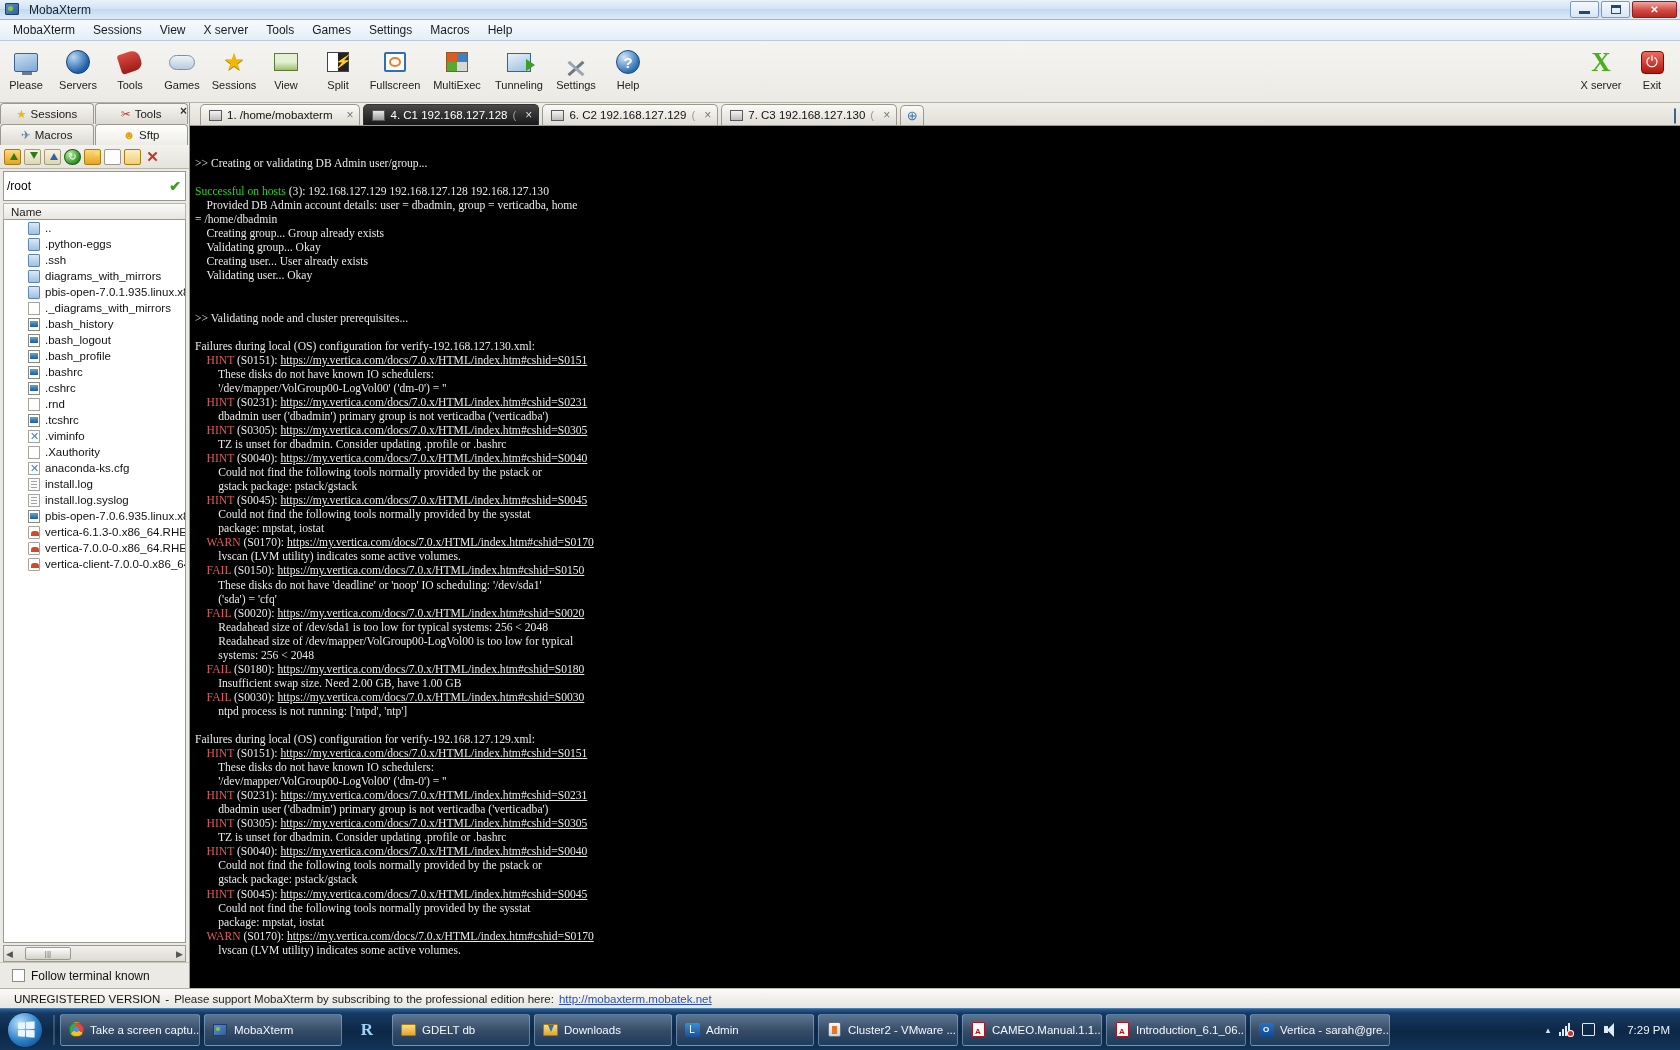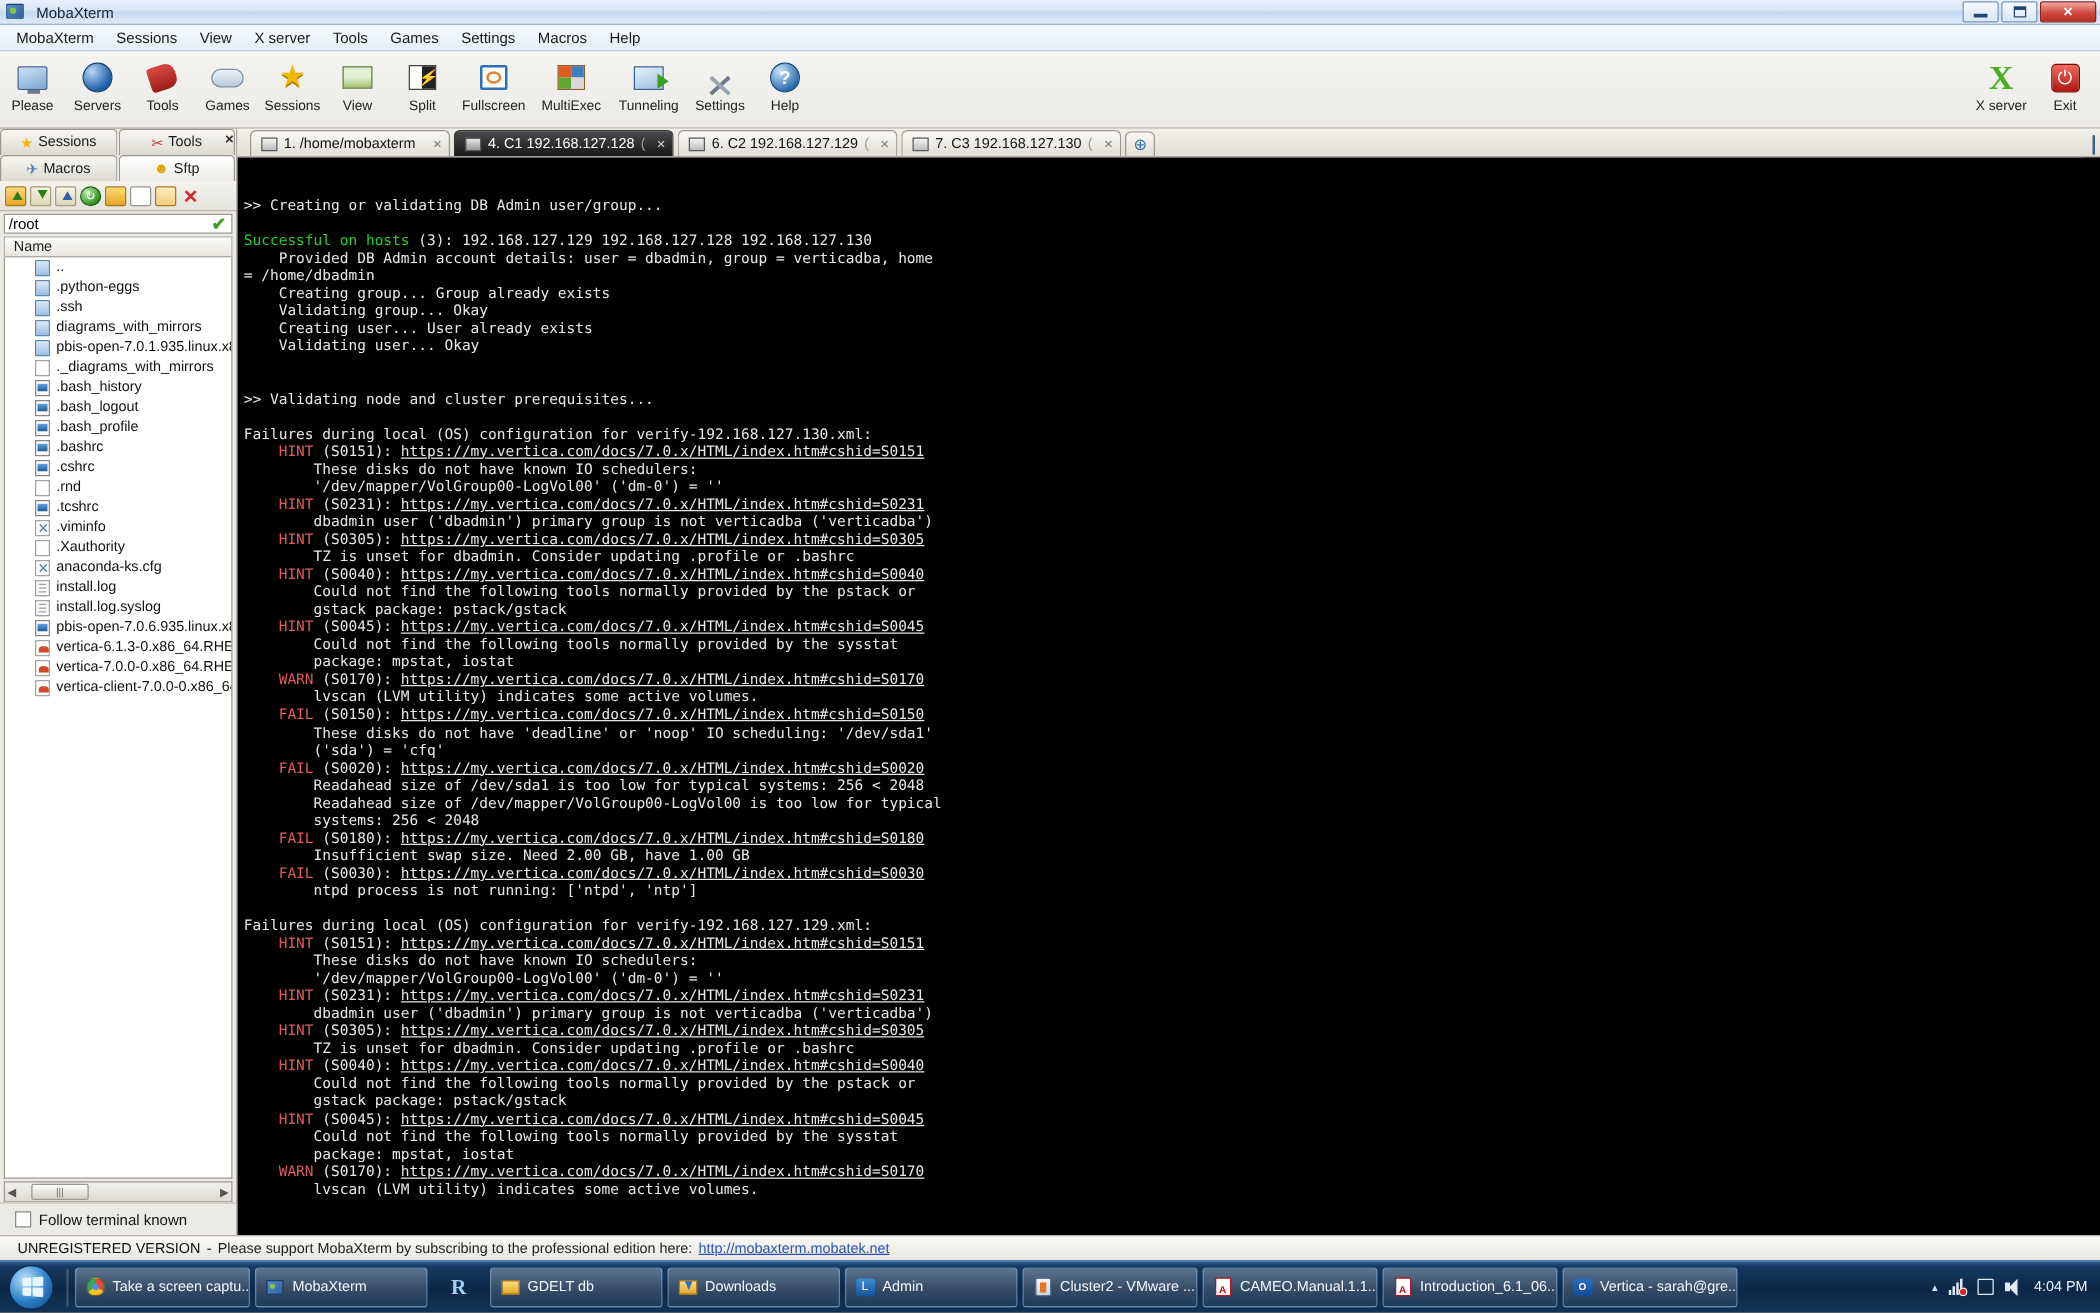--- a/index.html
+++ b/index.html
@@ -110,21 +110,21 @@
   .dl-ico{background:linear-gradient(to bottom,#f6f2e0,#ddd6b8);border:1px solid #a59c74;position:relative;}
   .dl-ico:after{content:"";position:absolute;left:5px;top:2px;border-left:4px solid transparent;border-right:4px solid transparent;border-top:7px solid #2f7d1a;}
   .ul-ico{background:linear-gradient(to bottom,#f6f2e0,#ddd6b8);border:1px solid #a59c74;position:relative;}
   .ul-ico:after{content:"";position:absolute;left:5px;top:3px;border-left:4px solid transparent;border-right:4px solid transparent;border-bottom:7px solid #3060b0;}
   .refresh-ico{border-radius:50%;background:radial-gradient(circle at 32% 28%,#b9f0a6,#2a8c1e 75%);border:1px solid #1b5c12;color:#fff;font-size:10px;}
   .newfolder-ico{background:linear-gradient(to bottom,#ffd97a,#e3a524);border:1px solid #a97b13;position:relative;}
   .newfolder-ico:after{content:"\2605";position:absolute;right:-1px;top:-2px;color:#f2e05a;font-size:9px;}
   .newfile-ico{background:#fdfdfd;border:1px solid #9a988f;}
   .openfolder-ico{background:linear-gradient(to bottom,#fdeec0,#f0cf7a);border:1px solid #a97b13;}
   .del-ico{color:#c9302c;font-weight:bold;font-size:15px;}
-  .sb-path { height:16px; display:flex; align-items:center; background:#fff; border:1px solid #9b9890; margin:2px 3px;}
+  .sb-path { height:30px; display:flex; align-items:center; background:#fff; border:1px solid #9b9890; margin:2px 3px;}
   .sb-path input { flex:1; border:none; outline:none; font-size:12px; padding-left:3px; font-family:"Liberation Sans",sans-serif; background:transparent;}
   .sb-check { color:#3c9e22; font-weight:bold; font-size:14px; padding:0 4px; }
   .sb-listhdr { height:17px; background:linear-gradient(to bottom,#fafaf8,#e8e6df);
                 border:1px solid #b9b6ae; border-bottom:1px solid #9b9890; margin:0 3px;
                 display:flex; align-items:center; padding-left:7px; font-size:11.5px; color:#222;}
   .sb-list { flex:1; background:#fff; border:1px solid #9b9890; border-top:none; margin:0 3px; overflow:hidden; }
   .sb-row { height:16px; display:flex; align-items:center; gap:5px; padding-left:24px; font-size:11.5px; color:#111; white-space:nowrap;}
   .fi { width:12px; height:13px; flex:0 0 12px; position:relative; }
   .fi-folder{background:linear-gradient(to bottom,#dce9f6,#9dc0e4);border:1px solid #5c86b0;border-radius:1px;}
   .fi-doc{background:#fefefe;border:1px solid #a5a39b;}
@@ -168,21 +168,21 @@
   #tabbar-right { position:absolute; right:4px; bottom:2px; }
   .pen-ico{width:22px;height:19px;background:linear-gradient(to bottom,#cfe2f6,#7fa9d8);border:1px solid #3a6392;
            border-radius:2px;transform:skewX(-8deg);}
 
   #terminal {
     flex:1; background:#000; color:#e6e6e6; overflow:hidden; position:relative;
     font-family:"DejaVu Sans Mono","Liberation Mono",monospace;
     font-size:11.6px; line-height:14.05px; padding:3px 0 0 5px;
     white-space:pre;
   }
-  #terminal .ln { height:14.05px; }
+  #terminal .ln { height:14.05px;font-family:Liberation Serif, serif; }
   .c-green{color:#24d024;}
   .c-red{color:#e05a5a;}
   .c-white{color:#e8e8e8;}
   .c-link{color:#e8e8e8; text-decoration:underline;}
   #term-scroll { position:absolute; right:0; top:0; width:13px; bottom:0; background:#000; }
 
   
   #statusbar {
     height:20px; background:linear-gradient(to bottom,#fbfaf7,#e7e5de);
     border-top:1px solid #b5b2aa; display:flex; align-items:center; padding-left:14px; gap:5px; font-size:11.5px;
@@ -635,15 +635,15 @@
   <div id="tray">
     <span class="tray-up">▴</span>
     <span class="tray-net">
         <i></i>
         <i></i>
         <i></i>
         <i></i>
       </span>
     <span class="tray-flop"></span>
     <span class="tray-spk"></span>
-    <span class="clock">4:04 PM</span>
+    <span class="clock">7:29 PM</span>
   </div>
 </div>
 
 </body></html>

